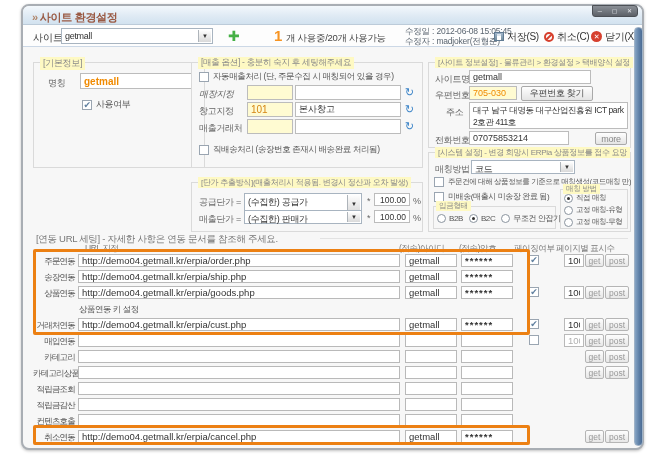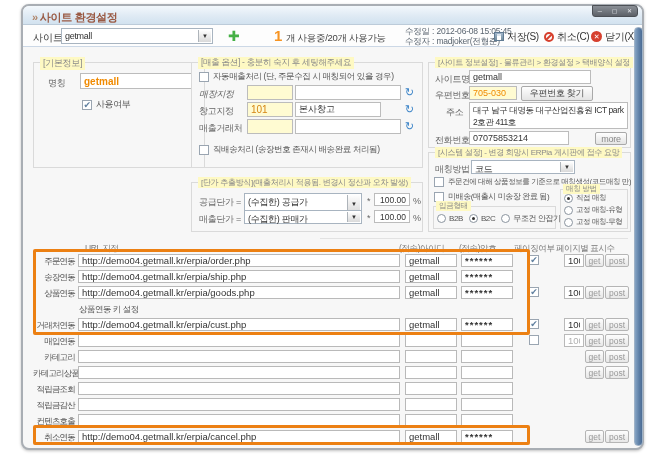--- a/index.html
+++ b/index.html
@@ -146,21 +146,21 @@
     <div class="cbrow" style="left:7px;top:8px;font-size:8.5px;">
       <span class="cbx"></span>
       <span>자동매출처리 (단, 주문수집 시 매칭되어 있을 경우)</span>
     </div>
     <span class="flab" style="left:7px;top:25px;font-style:italic;">매장지정</span>
     <input class="inp yellow" style="left: 55px; top: 22px; width: 46px; height: 15px;" readonly="">
     <input class="inp" style="left: 103px; top: 22px; width: 106px; height: 15px;" readonly="">
     <span class="refresh" style="left:213px;top:24px;">↻</span>
     <span class="flab" style="left:7px;top:42px;">창고지정</span>
     <input class="inp yellow" style="left: 55px; top: 39px; width: 46px; height: 15px; color: rgb(213, 133, 18);" readonly="" value="101">
-    <input class="inp" style="left: 103px; top: 39px; width: 86px; height: 15px; font-size: 9px;" readonly="" value="본사창고">
+    <input class="inp" style="left: 103px; top: 39px; width: 106px; height: 15px; font-size: 9px;" readonly="" value="본사창고">
     <span class="refresh" style="left:213px;top:41px;">↻</span>
     <span class="flab" style="left:7px;top:59px;">매출거래처</span>
     <input class="inp yellow" style="left: 55px; top: 56px; width: 46px; height: 15px;" readonly="">
     <input class="inp" style="left: 103px; top: 56px; width: 106px; height: 15px;" readonly="">
     <span class="refresh" style="left:213px;top:58px;">↻</span>
     <div class="cbrow" style="left:7px;top:81px;font-size:8.5px;">
       <span class="cbx"></span>
       <span>직배송처리 (송장번호 존재시 배송완료 처리됨)</span>
     </div>
   </div>
@@ -193,21 +193,21 @@
     <div class="sel" style="left:52px;top:27px;width:118px;height:14px;">
       <span class="selval">(수집한) 판매가</span>
       <span class="arrow">▼</span>
     </div>
     <span class="flab" style="left:175px;top:30px;">*</span>
     <input class="inp" style="left: 182px; top: 27px; width: 36px; height: 13px; font-size: 8.5px; text-align: right;" readonly="" value="100.00">
     <span class="flab" style="left:221px;top:30px;">%</span>
   </div>
 
   <div class="panel" style="left:428px;top:152px;width:203px;height:80px;">
-    <span class="legend" style="font-size:8px;">[시스템 설정] - 변경 희망시 ERPia 게시판에 접수 요망</span>
+    <span class="legend" style="font-size:8px;">[시스템 설정] - 변경 희망시 ERPia 상품정보를 접수 요망</span>
     <span class="flab" style="left:6px;top:10px;">매칭방법</span>
     <div class="sel" style="left:42px;top:7px;width:104px;height:14px;">
       <span class="selval">코드</span>
       <span class="arrow">▼</span>
     </div>
     <div class="cbrow" style="left:5px;top:38px;font-size:8px;">
       <span class="cbx"></span>
       <span>미배송(매출시 미송장 완료 됨)</span>
     </div>
     <div class="cbrow" style="left:5px;top:24px;font-size:7.5px;">
@@ -241,20 +241,21 @@
           <span>B2C</span>
         </div>
         <div class="ritem">
           <span class="radio"></span>
           <span>무조건 안잡기</span>
         </div>
       </div>
     </div>
   </div>
 
+  <div class="sectitle">[연동 URL 세팅] - 자세한 사항은 연동 문서를 참조해 주세요.</div>
   <div class="secline"></div>
   <div class="uhead" style="left:85px;top:243px;">URL 지정</div>
   <div class="uhead" style="left:399px;top:243px;">(접속)아이디</div>
   <div class="uhead" style="left:459px;top:243px;">(접속)암호</div>
   <div class="uhead" style="left:514px;top:243px;">페이징여부</div>
   <div class="uhead" style="left:556px;top:243px;">페이지별 표시수</div>
 
   <div>
       <div class="urow" style="top: 253px;">
         <div class="rlabel">주문연동</div>

